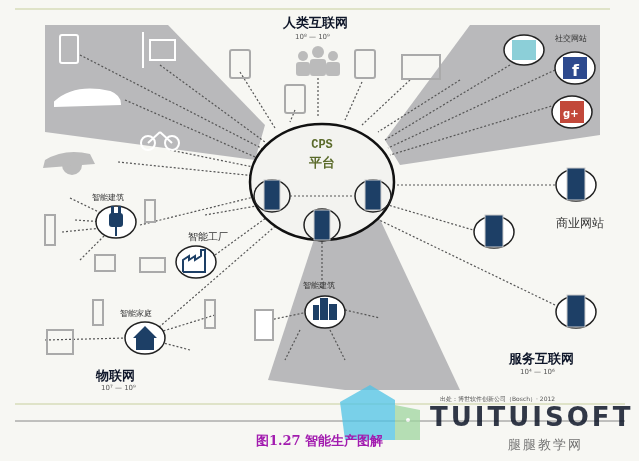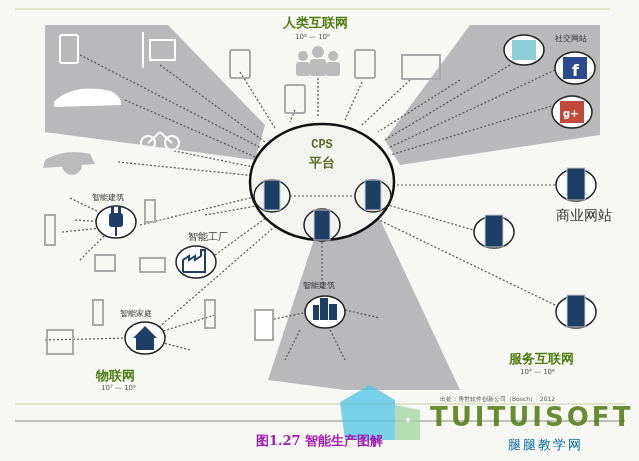--- a/index.html
+++ b/index.html
@@ -1,26 +1,26 @@
 <!DOCTYPE html>
 <html><head>
 <meta charset="utf-8">
 <style>
   html,body{margin:0;padding:0;}
   body{width:639px;height:461px;background:#f7f7f3;position:relative;overflow:hidden;font-family:"DejaVu Sans",sans-serif;}
   .stage{position:absolute;left:0;top:0;width:639px;height:461px;}
   .abs{position:absolute;}
   .lbl{position:absolute;font-size:9px;color:#333;white-space:nowrap;}
-  .group-title{position:absolute;font-family:"DejaVu Serif",serif;font-size:13px;color:#4d7c0f;font-weight:bold;white-space:nowrap;}
+  .group-title{position:absolute;font-family:"DejaVu Serif",serif;font-size:13px;color:#0f172a;font-weight:bold;white-space:nowrap;}
   .range{position:absolute;font-size:7px;color:#555;white-space:nowrap;}
   .cps-title{position:absolute;font-family:Liberation Mono, monospace;color:#5a6a2a;font-weight:bold;text-align:center;}
   .caption{position:absolute;left:0;width:639px;top:432px;text-align:center;font-family:"DejaVu Serif",serif;font-weight:bold;font-size:13px;color:#a21caf;}
   .source{position:absolute;font-size:6px;color:#555;white-space:nowrap;}
-  .wm-text{position:absolute;font-family:"DejaVu Sans",sans-serif;font-weight:bold;font-size:26px;letter-spacing:3px;color:#4d7c0f;opacity:.85;}
-  .wm-cn{position:absolute;font-size:13px;color:#0369a1;letter-spacing:2px;}
+  .wm-text{position:absolute;font-family:"DejaVu Sans",sans-serif;font-weight:bold;font-size:26px;letter-spacing:3px;color:#0f172a;opacity:.85;}
+  .wm-cn{position:absolute;font-size:13px;color:#737373;letter-spacing:2px;}
 </style>
 </head>
 <body>
 
 <div class="stage">
   <svg class="abs" style="left:0;top:0" width="639" height="461">
 
     <line x1="15" y1="9" x2="610" y2="9" stroke="#dfe3c8" stroke-width="2"></line>
 
     <polygon points="45,25 168,25 265,125 255,160 45,132" fill="#b9b9bb"></polygon>
@@ -162,21 +162,21 @@
       <polygon points="340,402 370,385 395,400 395,440 345,440" fill="#4fc3e6"></polygon>
       <polygon points="395,405 420,410 420,440 395,440" fill="#9fd6a0"></polygon>
       <circle cx="408" cy="420" r="2" fill="#fff"></circle>
     </g>
   </svg>
 
   <div class="group-title" style="left:283px;top:14px;">人类互联网</div>
   <div class="range" style="left:295px;top:33px;">10⁸ — 10⁹</div>
 
   <div class="lbl" style="left:555px;top:33px;font-size:8px;">社交网站</div>
-  <div class="lbl" style="left:556px;top:207px;font-size:14px;">商业网站</div>
+  <div class="lbl" style="left:556px;top:215px;font-size:12px;">商业网站</div>
 
   <div class="cps-title" style="left:292px;top:138px;width:60px;font-size:12px;">CPS</div>
   <div class="cps-title" style="left:292px;top:154px;width:60px;font-size:13px;">平台</div>
 
   <div class="lbl" style="left:92px;top:192px;font-size:8px;">智能建筑</div>
   <div class="lbl" style="left:172px;top:230px;font-size:10px;margin-left:16px;">智能工厂</div>
   <div class="lbl" style="left:120px;top:308px;font-size:8px;">智能家庭</div>
   <div class="lbl" style="left:303px;top:280px;font-size:8px;">智能建筑</div>
 
   <div class="group-title" style="left:96px;top:367px;">物联网</div>

